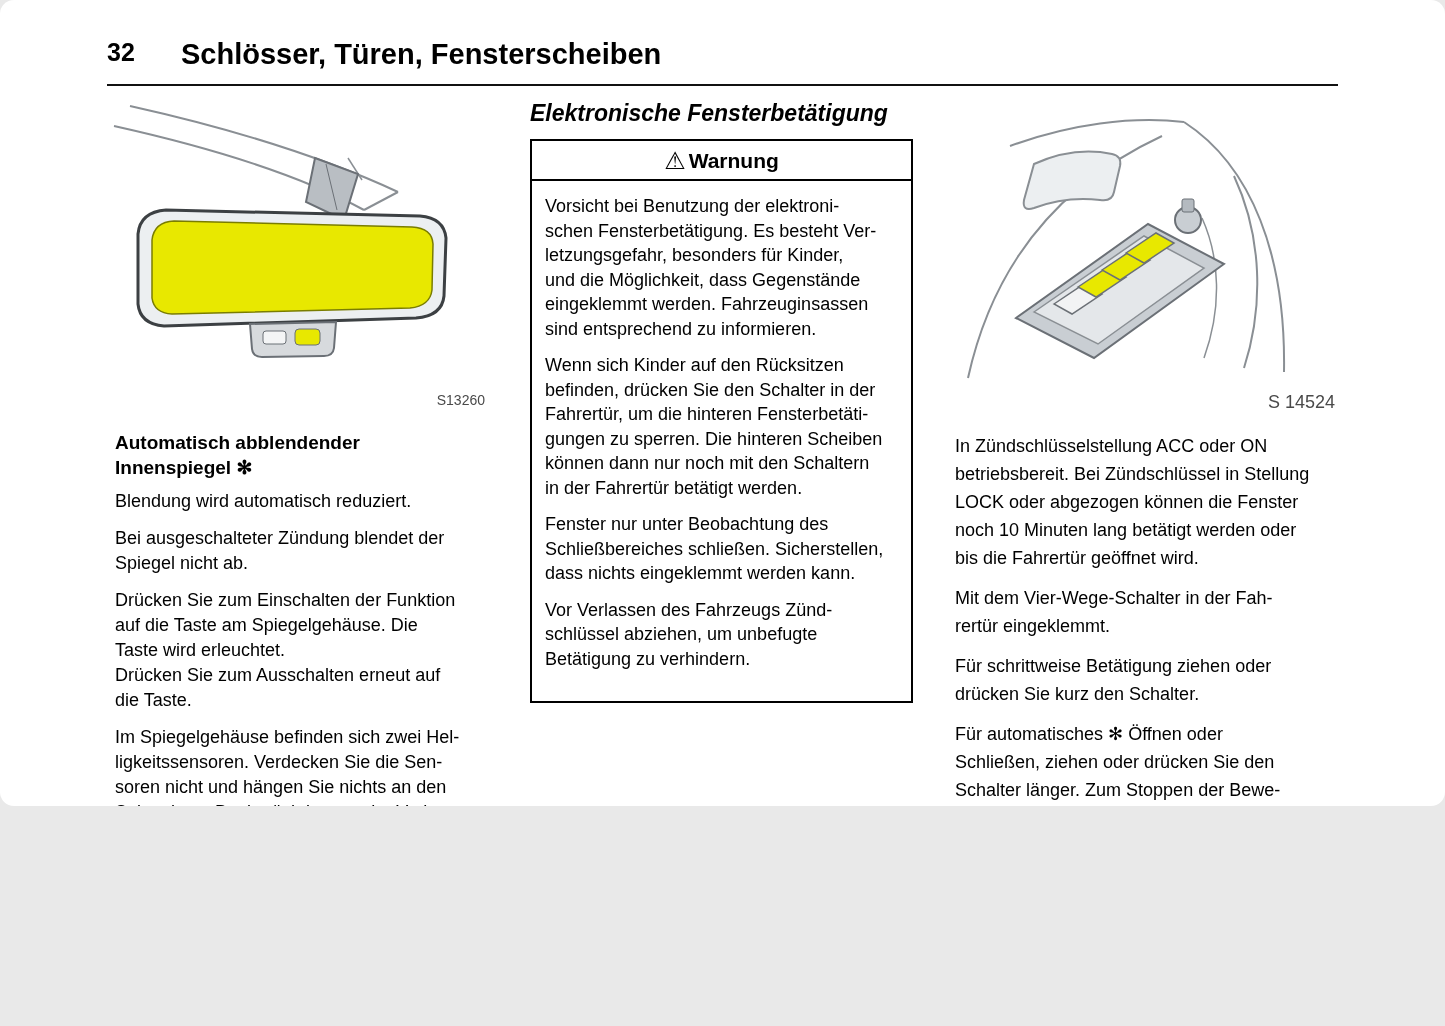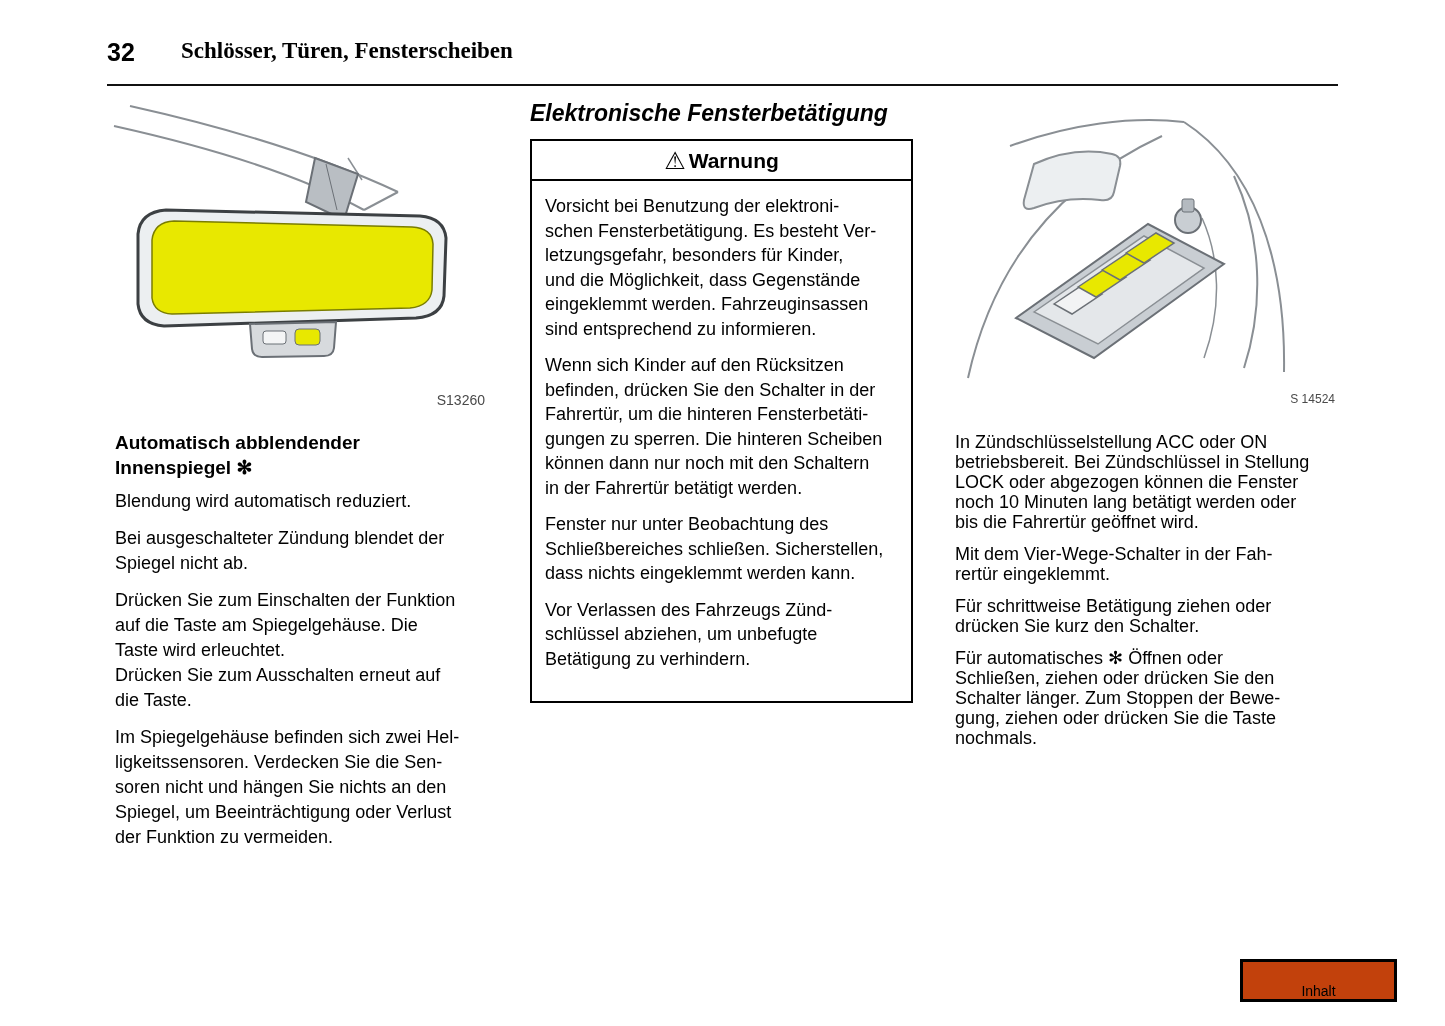--- a/index.html
+++ b/index.html
@@ -1,23 +1,24 @@
 <!DOCTYPE html>
 <html style="--hl: #e8e800;"><head>
 <meta charset="utf-8">
 <style>
   html,body { margin:0; padding:0; background:#e9e9e9; }
   .page {
-    position:relative; width:1445px; height:1026px; margin:0 auto;
+    position:relative; width:1445px; height:806px; margin:0 auto;
     background:#ffffff; color:#000;
     font-family:"Liberation Sans", sans-serif;
     overflow:hidden;
+    border-radius:14px;
   }
   .hdr-num   { position:absolute; left:107px; top:38px; font-size:25px; font-weight:bold; }
-  .hdr-title { position:absolute; left:181px; top:38px; font-size:23px; font-weight:bold;font-family:Liberation Serif, serif; }
+  .hdr-title { position:absolute; left:181px; top:38px; font-size:29px; font-weight:bold; }
   .hdr-rule  { position:absolute; left:107px; top:84px; width:1231px; height:2px; background:#111; }
 
   .illus-left  { position:absolute; left:100px; top:100px; width:392px; height:290px; }
   .cap-left    { position:absolute; left:107px; top:392px; width:378px; text-align:right;
                  font-size:14px; color:#4a4a4a; }
   .text-left   { position:absolute; left:107px; top:430px; width:420px;
                  font-size:18px; line-height:25px;margin-left:8px; }
   .col-heading { font-size:19px; font-weight:bold; margin:0 0 9px; white-space:pre-line; line-height:25px; }
   .para        { white-space:pre-line; margin:0 0 12px; }
 
@@ -26,23 +27,23 @@
   .warn-box  { position:absolute; left:530px; top:139px; width:383px;
                border:2px solid #000; box-sizing:border-box; background:#fff; }
   .warn-head { display:flex; justify-content:center; align-items:center;
                padding:8px 0 6px; border-bottom:2px solid #000;
                font-size:21px; font-weight:bold; }
   .warn-icon { font-size:24px; margin-right:3px; font-weight:normal; line-height:1; }
   .warn-body { padding:13px 13px 18px; font-size:18px; line-height:24.5px; }
 
   .illus-right { position:absolute; left:950px; top:106px; width:392px; height:284px; }
   .cap-right   { position:absolute; left:955px; top:392px; width:380px; text-align:right;
-                 font-size:12px; color:#4a4a4a; }
+                 font-size:18px; color:#4a4a4a; }
   .text-right  { position:absolute; left:955px; top:432px; width:420px;
-                 font-size:18px; line-height:20px; }
+                 font-size:18px; line-height:28px; }
 
   .inhalt-btn { position:absolute; left:1240px; top:959px; width:157px; height:43px;
                 border:3px solid #000; box-sizing:border-box; background:#c2410c;
                 display:flex; align-items:flex-end; justify-content:center;
                 font-size:14px; cursor:pointer; }
   svg { display:block; }
 </style>
 </head>
 <body>
 

